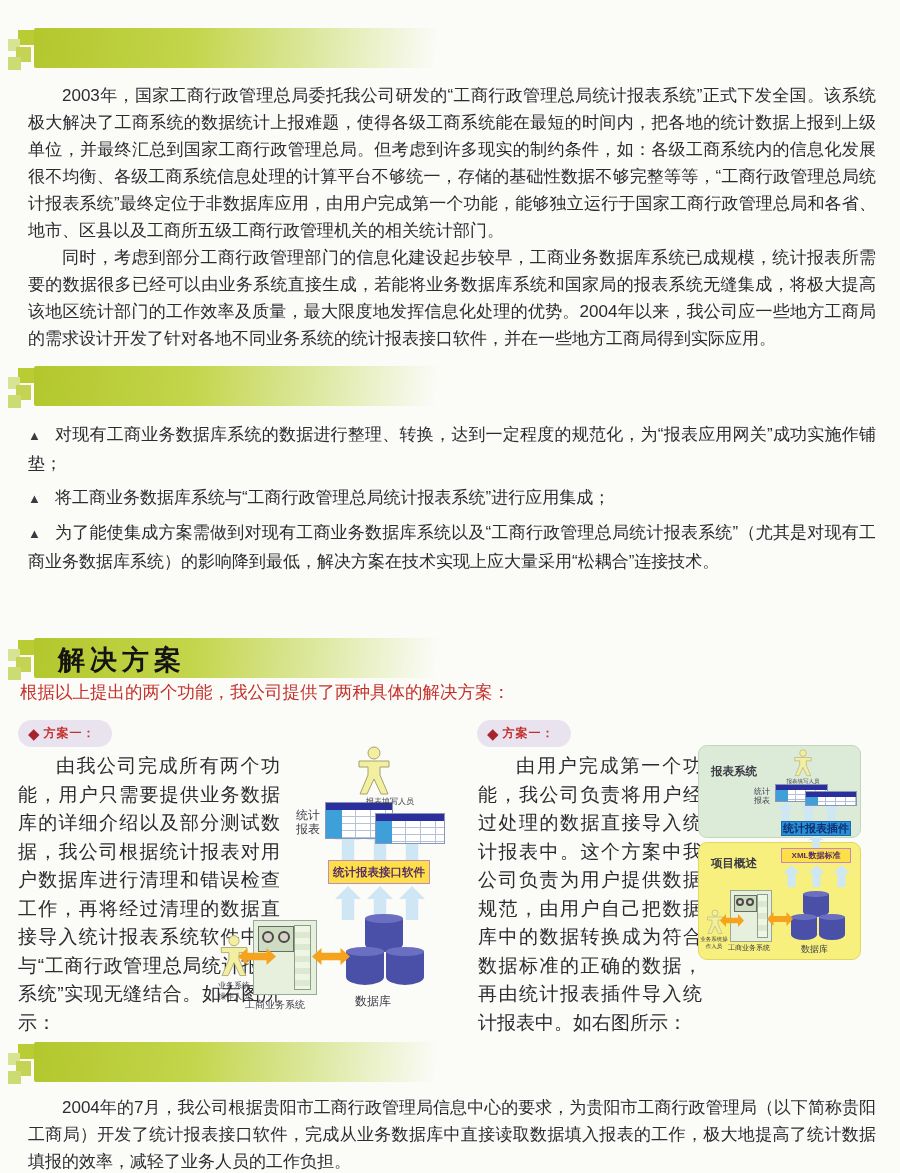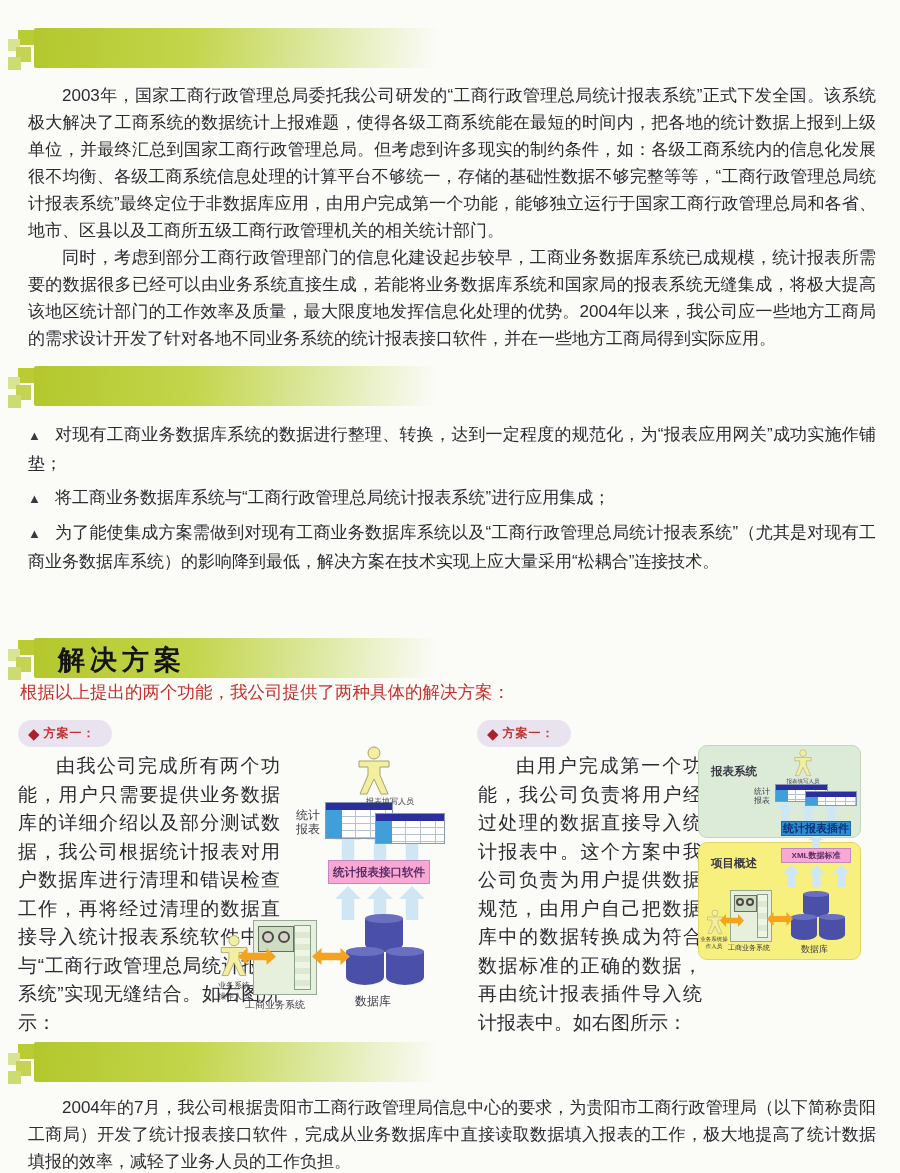--- a/index.html
+++ b/index.html
@@ -53,21 +53,21 @@
     background-image:repeating-linear-gradient(to bottom,transparent 0 6px,#b5c2d6 6px 7px),
                      repeating-linear-gradient(to right,transparent 0 14px,#b5c2d6 14px 15px); }
   .sheet .bluecol { position:absolute; top:7px; left:0; width:24%; bottom:0; background:#3f9fd8; }
   .sheet.small .bar { height:5px; }
   .sheet.small .grid { top:5px;
     background-image:repeating-linear-gradient(to bottom,transparent 0 4px,#b5c2d6 4px 5px),
                      repeating-linear-gradient(to right,transparent 0 9px,#b5c2d6 9px 10px); }
   .sheet.small .bluecol { top:5px; }
   .softbox { position:absolute; display:flex; align-items:center; justify-content:center;
     z-index:2; text-align:center; }
-  .pinkbox { background:#f9a8d4; border:1px solid #c489c0; color:#5a2d66; font-weight:bold; }
+  .pinkbox { background:#fde047; border:1px solid #c489c0; color:#5a2d66; font-weight:bold; }
   .bluebox { background:#2a8fd4; border:1px solid #1b6aa8; color:#0d2f72; font-weight:bold; }
   .person { position:absolute; z-index:2; }
   .cabinet { position:absolute; background:#e7f0dc; border:1px solid #96a896; z-index:2; }
   .cabinet .reelbox { position:absolute; border:1px solid #66705f; background:#cfdcc4; }
   .cabinet .reel { position:absolute; border-radius:50%; border:2px solid #4a4a42; background:#d8d2cc; }
   .cabinet .door { position:absolute; border:1px solid #8aa08a;
     background:repeating-linear-gradient(to bottom,#eef5e4 0 6px,#dce8d0 6px 12px); }
   .zone { position:absolute; border-radius:9px; z-index:0; }
   .zone.greenzone { background:#dcead8; border:1px solid #c2d6bc; }
   .zone.yellowzone { background:#f7f07e; border:1px solid #e0d860; }

